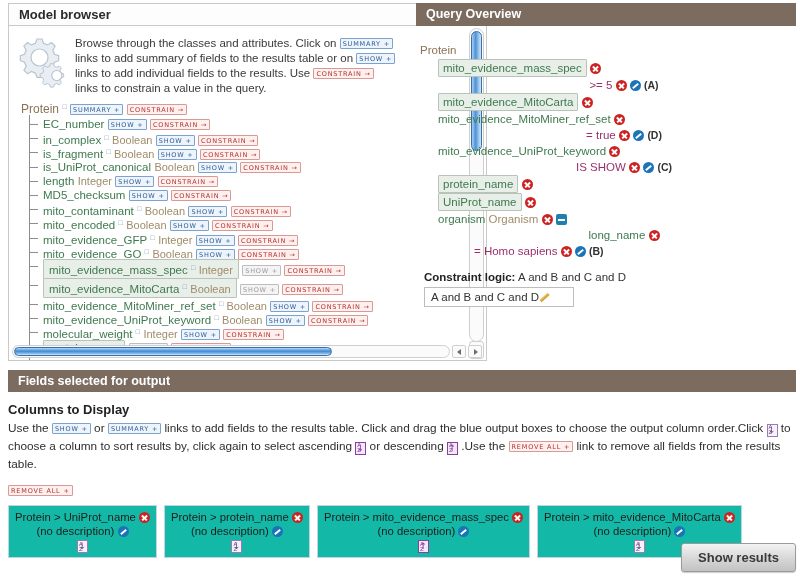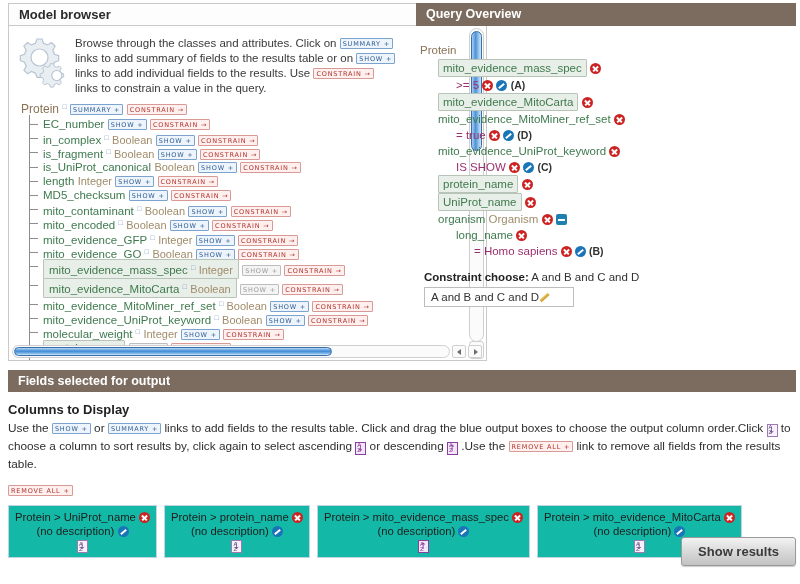--- a/index.html
+++ b/index.html
@@ -130,21 +130,21 @@
   .tri-l { position:absolute; left: 4px; top: 3px; width:0;height:0;
            border-top:3px solid transparent;border-bottom:3px solid transparent;border-right:4px solid #6b6b6b;}
   .tri-r { position:absolute; left: 5px; top: 3px; width:0;height:0;
            border-top:3px solid transparent;border-bottom:3px solid transparent;border-left:4px solid #6b6b6b;}
 
   
   #query-overview { position: absolute; left: 416px; top: 3px; width: 380px; height: 358px; }
   .qo-body { padding: 18px 4px 4px 4px; font-size: 11.5px; }
   .qo-root { color: #8a7254; margin-bottom: 3px; }
   .q-l1 { padding-left: 18px; line-height: 16px; white-space: nowrap; }
-  .q-l2 { padding-left: 36px; line-height: 16px; white-space: nowrap; }
+  .q-l2 { padding-left: 36px; line-height: 16px; white-space: nowrap; text-align: center; }
   .q-l3 { padding-left: 54px; line-height: 16px; white-space: nowrap; }
   .q-path { color: #3f7a4e; }
   .q-type { color: #a08c6a; }
   .q-val { color: #9b2f6e; }
   .q-code { color: #333; font-weight: bold; font-size: 10.5px; }
   .q-selbox {
     display:inline-block; background:#e8eee8; border:1px solid #b9c4b9;
     padding: 0px 4px; border-radius:1px; color:#3f7a4e;
   }
   .ico { display:inline-block; width:11px; height:11px; vertical-align:-2px; }
@@ -196,21 +196,21 @@
     font-size: 5.5px; line-height: 5px; color:#6b4e85; text-align:left;
     font-family: "DejaVu Sans", sans-serif;
   }
   .sort-ico.active { border-color:#8a3f9e; background:#f3e6f8; color:#8a3f9e; }
   .sort-ico i { position:absolute; left:1px; font-style: normal; }
   .sort-ico i.a { top: 0.5px; }
   .sort-ico i.z { top: 5.5px; }
   .sort-arrow { position:absolute; right:1px; top:1px; font-size:9px; line-height:9px; }
 
   .show-results {
-    position:absolute; right: 4px; bottom: 18px;
+    position:absolute; right: 4px; bottom: 12px;
     background: linear-gradient(to bottom,#f3f3f3,#d9d9d9 50%,#c2c2c2);
     border: 1px solid #9a9a9a; border-radius: 3px;
     padding: 6px 16px; font-weight: bold; font-size: 13px; color:#3a3a3a;
     box-shadow: 0 1px 1px rgba(0,0,0,.2);
   }
 </style>
 </head>
 <body>
 
 <div class="page">
@@ -306,21 +306,21 @@
           <div class="q-l1"><span class="q-path">mito_evidence_UniProt_keyword</span> <span class="ico ico-del"></span></div>
           <div class="q-l2"><span class="q-val">IS SHOW</span> <span class="ico ico-del"></span> <span class="ico ico-edit"></span> <span class="q-code">(C)</span></div>
           <div class="q-l1"><span class="q-selbox">protein_name</span> <span class="ico ico-del"></span></div>
           <div class="q-l1"><span class="q-selbox">UniProt_name</span> <span class="ico ico-del"></span></div>
           <div class="q-l1"><span class="q-path">organism</span> <span class="q-type">Organism</span> <span class="ico ico-del"></span> <span class="ico ico-node"></span></div>
           <div class="q-l2"><span class="q-path">long_name</span> <span class="ico ico-del"></span></div>
           <div class="q-l3"><span class="q-val">= Homo sapiens</span> <span class="ico ico-del"></span> <span class="ico ico-edit"></span> <span class="q-code">(B)</span></div>
         </div>
 
       <div class="constraint-logic">
-        <b>Constraint choose:</b>
+        <b>Constraint logic:</b>
         <span>A and B and C and D</span>
       </div>
       <div class="logic-box">
         <span>A and B and C and D</span><span class="pencil"></span>
       </div>
     </div>
   </div>
 
   <div id="fields-panel">
     <div class="fields-head">Fields selected for output</div>

